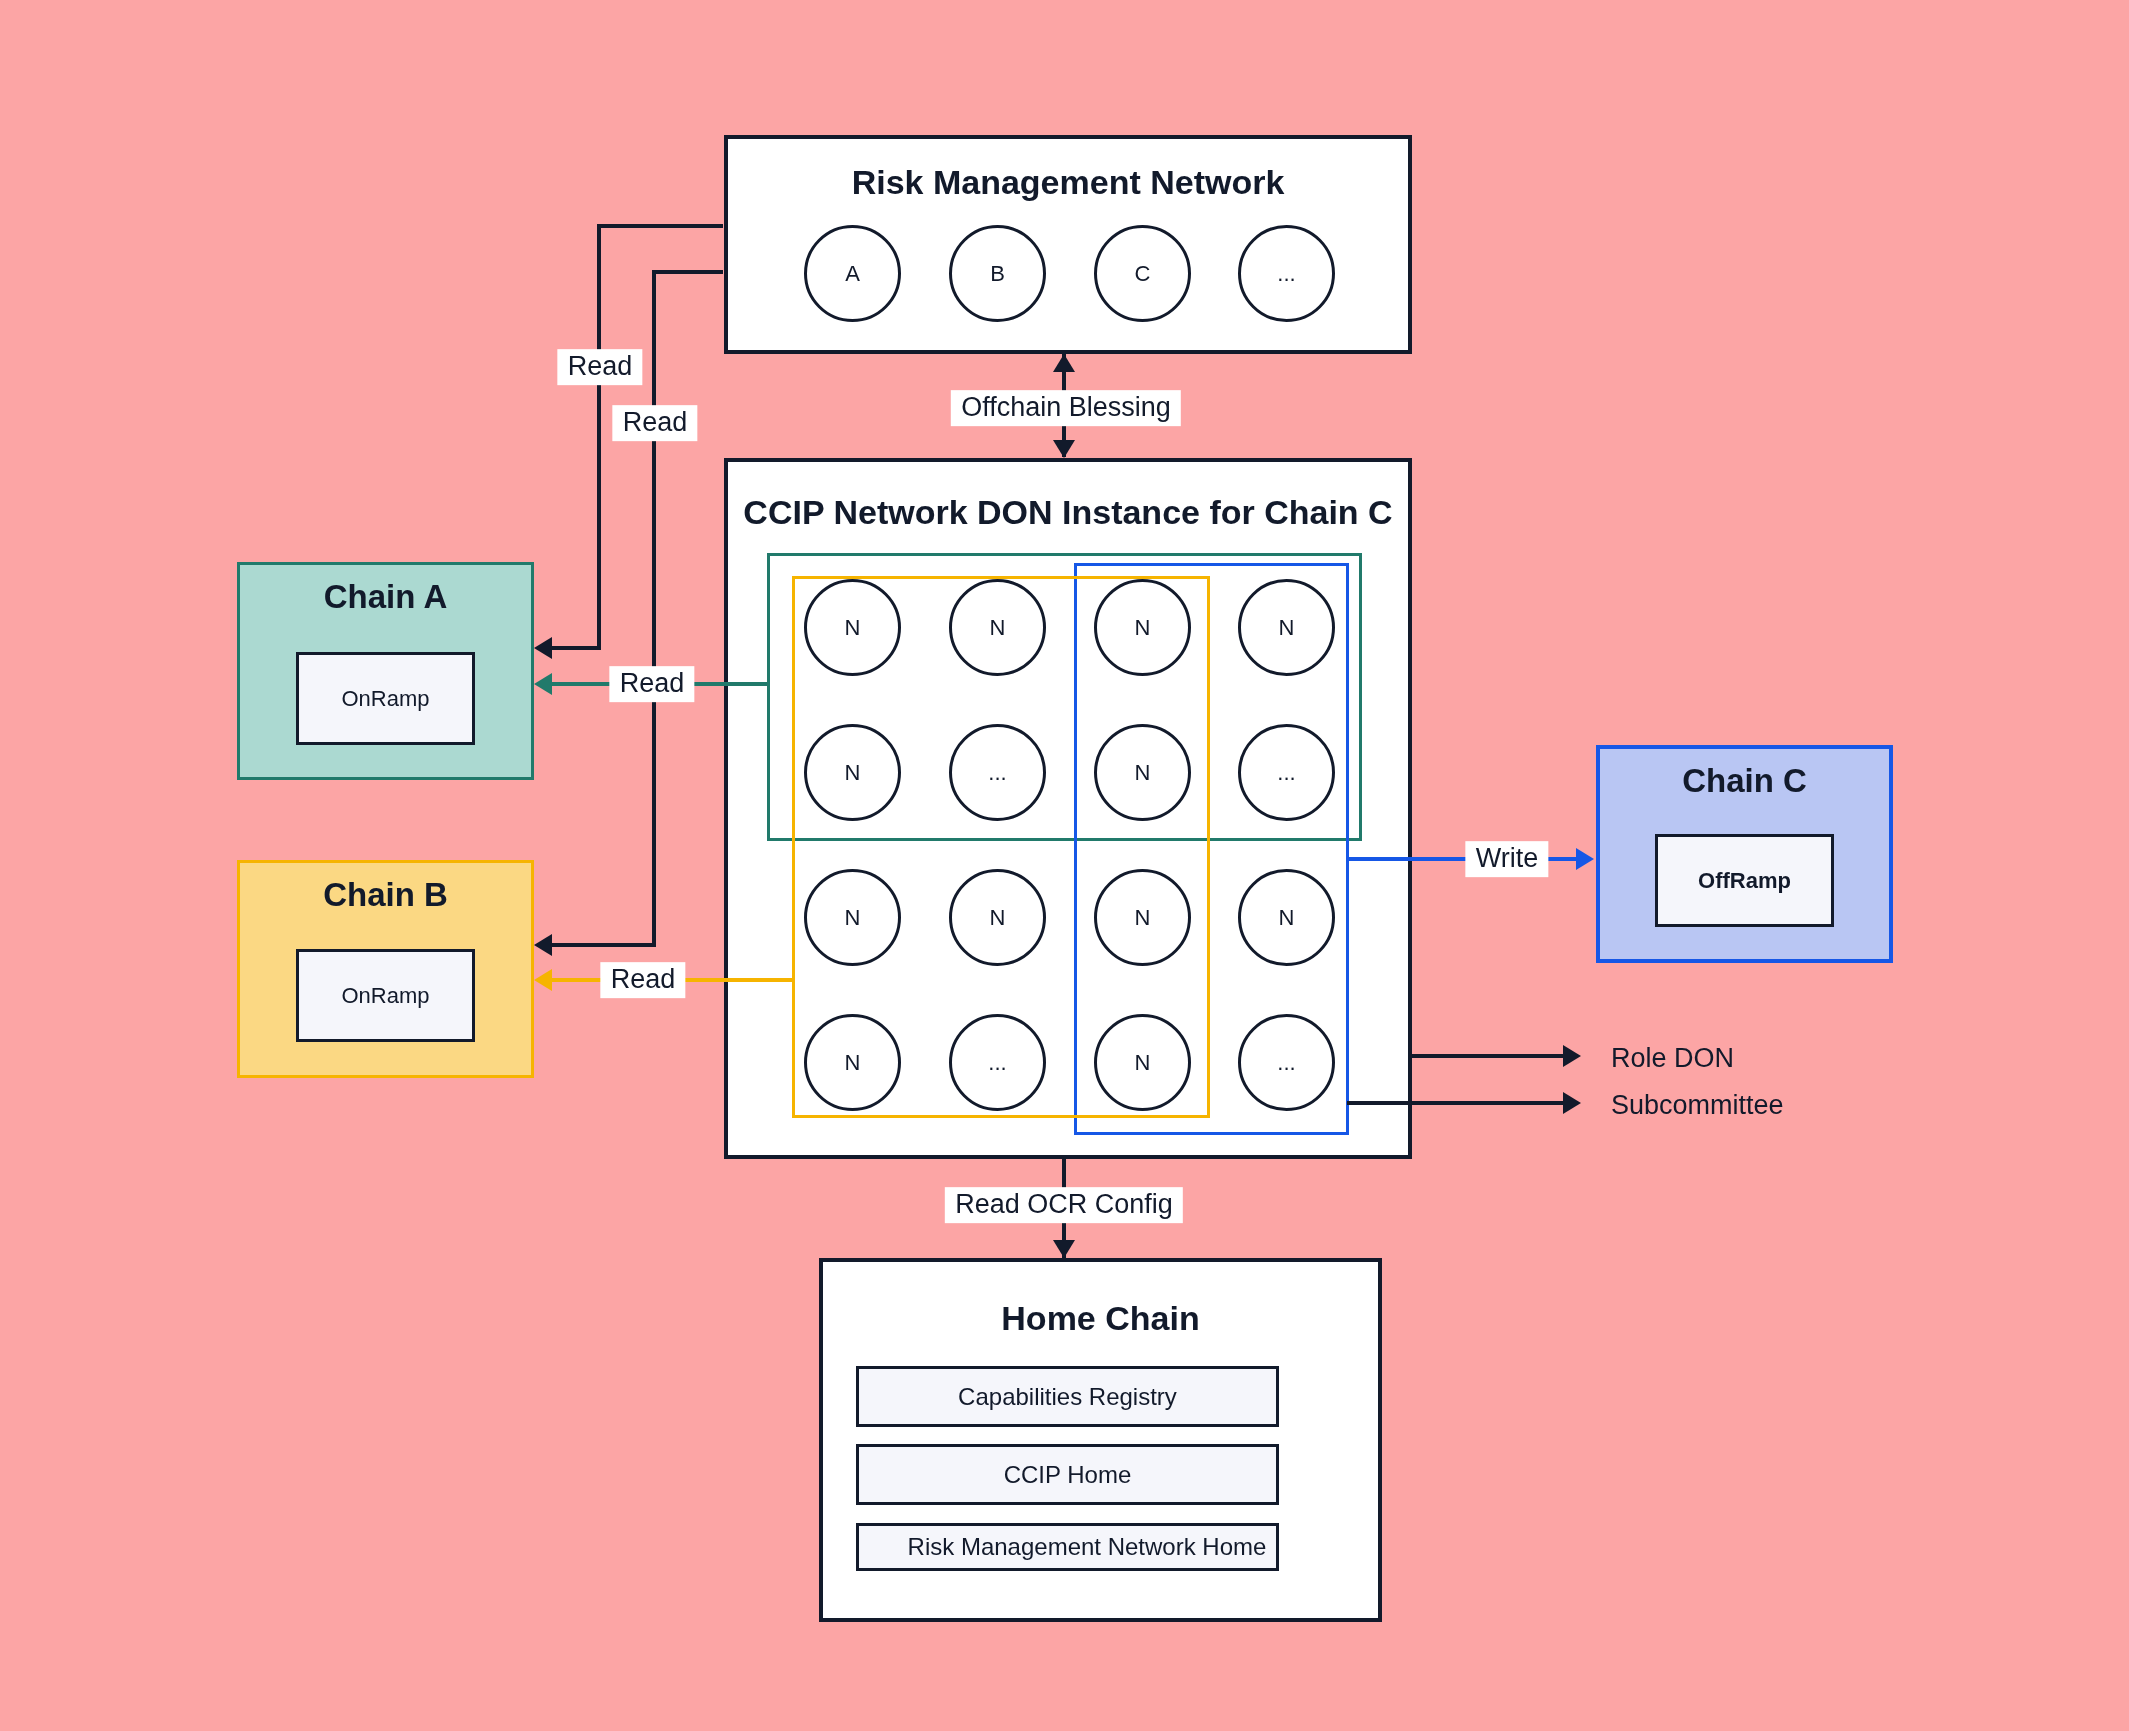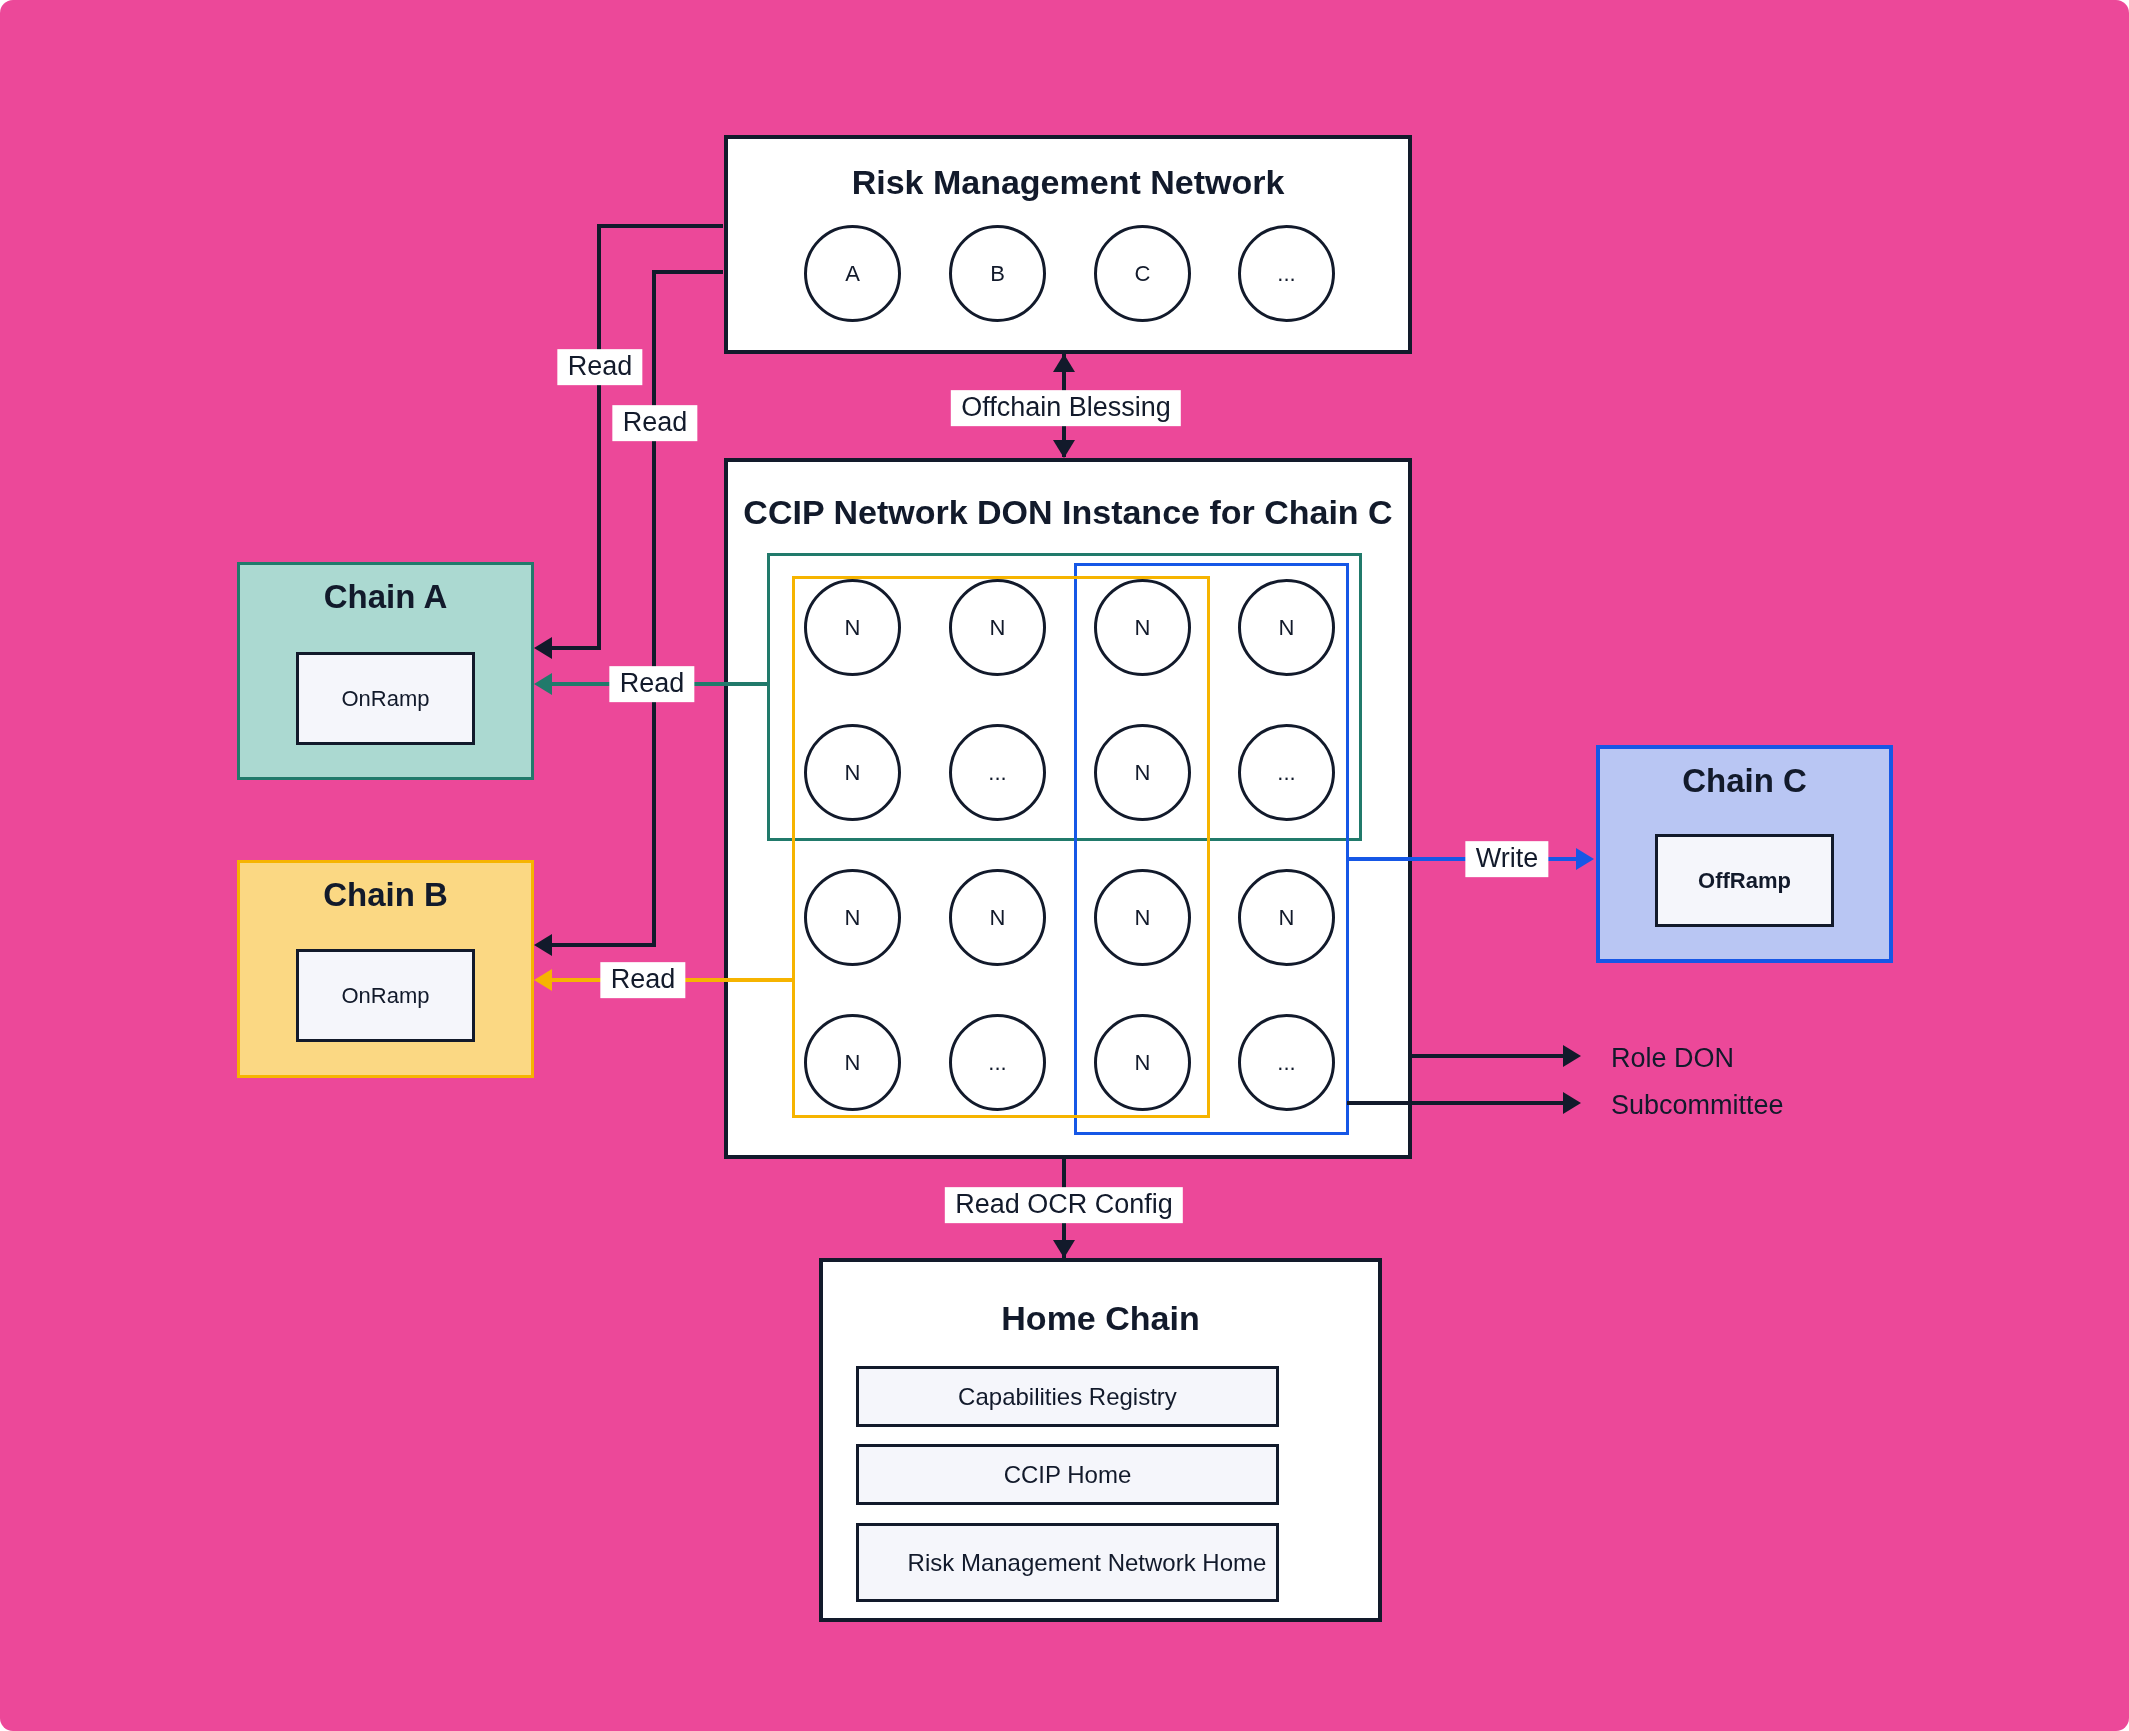--- a/index.html
+++ b/index.html
@@ -1,17 +1,17 @@
 <!DOCTYPE html>
 <html style="--navy: #121A2B; --teal: #217A6B; --teal-fill: #ABD9D1; --yellow: #F6B400; --yellow-fill: #FBD883; --blue: #1657E6; --blue-fill: #B9C6F3; --panel: #F5F6FB;font-size:12px"><head>
 <meta charset="utf-8">
 <style>
   html,body{margin:0;padding:0;background:#ffffff;}
-  .canvas{position:relative;width:2129px;height:1731px;background:#ec4899;overflow:hidden;
-          font-family:"Liberation Sans", sans-serif;color:var(--navy);border-radius:13px;}
+  .canvas{position:relative;width:2129px;height:1731px;background:#fca5a5;overflow:hidden;
+          font-family:"Liberation Sans", sans-serif;color:var(--navy);}
   .bigbox{position:absolute;background:#fff;border:4.5px solid var(--navy);box-sizing:border-box;}
   .bigtitle{width:100%;text-align:center;font-size:34px;font-weight:700;color:var(--navy);}
   .chainbox{position:absolute;box-sizing:border-box;}
   .chaintitle{width:100%;text-align:center;font-size:33px;font-weight:700;padding-top:13px;color:var(--navy);}
   .panel{position:absolute;background:var(--panel);border:3.7px solid var(--navy);box-sizing:border-box;
          display:flex;align-items:center;justify-content:center;font-size:22px;color:var(--navy);}
   .homepanel{position:absolute;background:var(--panel);border:3px solid var(--navy);box-sizing:border-box;
          display:flex;align-items:center;justify-content:center;font-size:24px;color:var(--navy);}
   .node{position:absolute;width:97px;height:97px;border:3.7px solid var(--navy);border-radius:50%;
         background:#fff;box-sizing:border-box;display:flex;align-items:center;justify-content:center;
@@ -156,21 +156,21 @@
 
   <div class="bigbox" style="left:819px;top:1258px;width:563px;height:364px;">
     <div class="bigtitle" style="padding-top:37px;">Home Chain</div>
   </div>
   <div class="homepanel" style="left:856px;top:1366px;width:423px;height:61px;">
     <span>Capabilities Registry</span>
   </div>
   <div class="homepanel" style="left:856px;top:1444px;width:423px;height:61px;">
     <span>CCIP Home</span>
   </div>
-  <div class="homepanel" style="left:856px;top:1523px;width:423px;height:79px;padding-left:39px;">
+  <div class="homepanel" style="left:856px;top:1523px;width:423px;height:48px;padding-left:39px;">
     <span>Risk Management Network Home</span>
   </div>
 
   <div class="lbl" style="left:1066px;top:408px;">Offchain Blessing</div>
   <div class="lbl" style="left:600px;top:367px;">Read</div>
   <div class="lbl" style="left:655px;top:423px;">Read</div>
   <div class="lbl" style="left:652px;top:684px;">Read</div>
   <div class="lbl" style="left:643px;top:980px;">Read</div>
   <div class="lbl" style="left:1507px;top:859px;">Write</div>
   <div class="lbl-plain" style="left:1611px;top:1058px;">Role DON</div>

